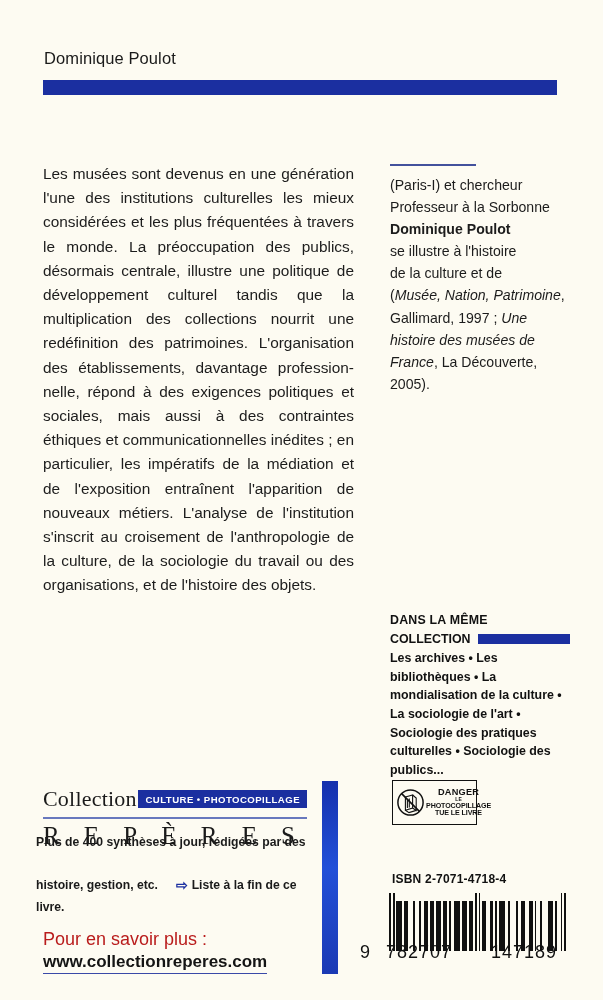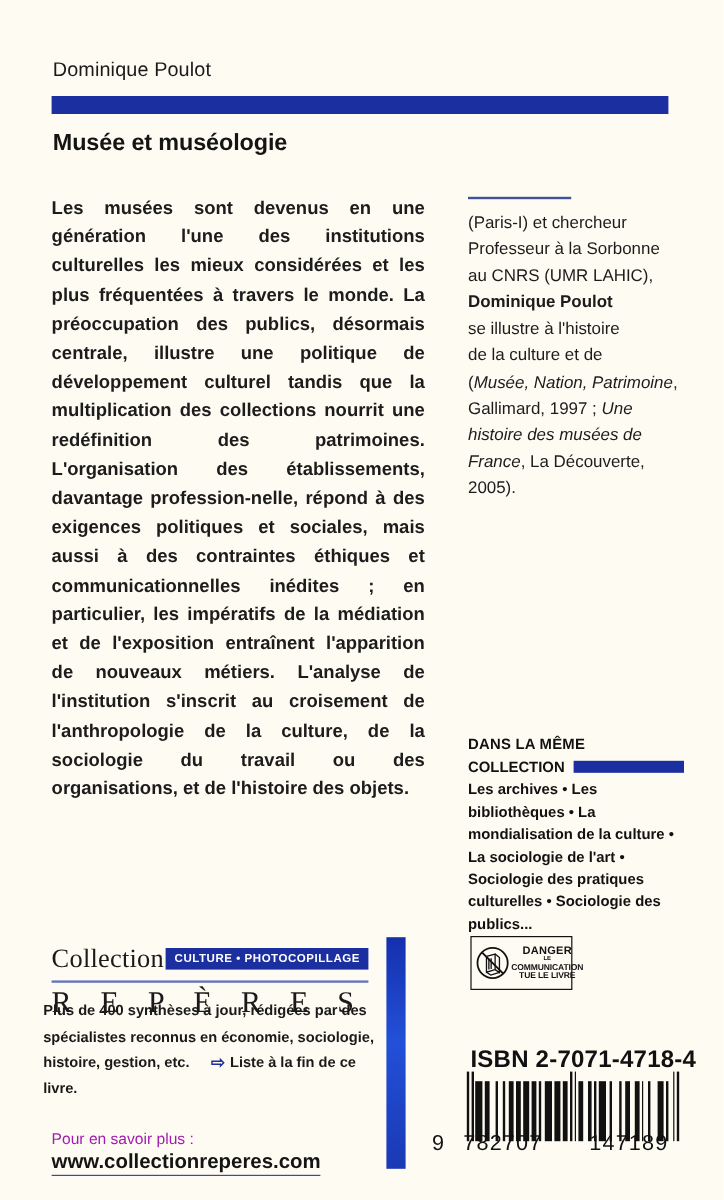--- a/index.html
+++ b/index.html
@@ -52,21 +52,21 @@
     left: 43px;
     top: 162px;
     width: 311px;
     font-size: 15.4px;
     line-height: 24.2px;
     color: #1c1c1c;
     text-align: justify;
     text-justify: inter-word;
     hyphens: manual;
   }
-  .blurb p { margin: 0; font-weight: bold; }
+  .blurb p { margin: 0; }
 
   
   .bio-rule {
     position: absolute;
     left: 390px;
     top: 164px;
     width: 86px;
     height: 2px;
     background: #43519c;
   }
@@ -186,23 +186,22 @@
     padding: 0 4px 0 18px;
   }
 
   .savoir {
     position: absolute;
     left: 43px;
     top: 929px;
     width: 270px;
   }
   .savoir .line1 {
-    font-size: 13px;
-    color: #a21caf;
-    margin-top: 12px;
+    font-size: 18px;
+    color: #b91c1c;
   }
   .savoir .line2 {
     margin-top: 2px;
     font-size: 17px;
     font-weight: bold;
     color: #141414;
     display: inline-block;
     border-bottom: 1.5px solid #3a49a8;
     padding-bottom: 1px;
   }
@@ -237,21 +236,21 @@
   .danger-text .l1 { font-size: 9.2px; font-weight: bold; letter-spacing: 0.2px; }
   .danger-text .l2 { font-size: 5px; font-weight: bold; }
   .danger-text .l3 { font-size: 7.1px; font-weight: bold; letter-spacing: -0.1px; }
   .danger-text .l4 { font-size: 7.1px; font-weight: bold; letter-spacing: -0.1px; }
 
   
   .isbn {
     position: absolute;
     left: 392px;
     top: 872px;
-    font-size: 20px;
+    font-size: 12px;
     font-weight: bold;
     color: #111111;
     letter-spacing: 0.2px;
   }
   .barcode-wrap {
     position: absolute;
     left: 389px;
     top: 893px;
     width: 178px;
   }
@@ -283,31 +282,29 @@
   .ean-digits .g2 { position: absolute; left: 26px; top: 0; }
   .ean-digits .g3 { position: absolute; left: 131px; top: 0; }
 </style>
 </head>
 <body>
 
 <div id="cover">
 
   <div class="author-name">Dominique Poulot</div>
   <div class="top-rule"></div>
-  <div class="book-title">Musée et muséologie</div>
 
   <div class="blurb">
     <p>Les musées sont devenus en une génération l'une des institutions culturelles les mieux considérées et les plus fréquentées à travers le monde. La préoccupation des publics, désormais centrale, illustre une politique de développement culturel tandis que la multiplication des collections nourrit une redéfinition des patrimoines. L'organisation des établissements, davantage profession-nelle, répond à des exigences politiques et sociales, mais aussi à des contraintes éthiques et communicationnelles inédites ; en particulier, les impératifs de la médiation et de l'exposition entraînent l'apparition de nouveaux métiers. L'analyse de l'institution s'inscrit au croisement de l'anthropologie de la culture, de la sociologie du travail ou des organisations, et de l'histoire des objets.</p>
   </div>
 
   <div class="bio-rule"></div>
   <div class="bio">
     <p>(Paris-I) et chercheur</p>
     <p>Professeur à la Sorbonne</p>
-    <p>au CNRS (UMR LAHIC),</p>
     <p><b>Dominique Poulot</b></p>
     <p>se illustre à l'histoire</p>
     <p>de la culture et de</p>
     <p><span>(</span><i>Musée, Nation, Patrimoine</i><span>, Gallimard,</span> <span>1997 ; </span><i>Une histoire des musées de France</i><span>, La Découverte, 2005).</span></p>
   </div>
 
   <div class="same-coll">
     <span class="heading-line">DANS LA MÊME</span>
     <div class="coll-word-row">
       <span>COLLECTION</span>
@@ -330,21 +327,21 @@
       <span>P</span>
       <span>È</span>
       <span>R</span>
       <span>E</span>
       <span>S</span>
     </div>
   </div>
 
   <div class="synthese">
     <span>Plus de 400 synthèses à jour, rédigées par des</span><br>
-    <span>spécialistes reconnus en économie, sociologie,</span><br>
+    <br>
     <span>histoire, gestion, etc.</span><span class="arrow">⇨</span><span>Liste à la fin de ce livre.</span>
   </div>
 
   <div class="savoir">
     <div class="line1">Pour en savoir plus :</div>
     <div class="line2">www.collectionreperes.com</div>
   </div>
 
   <div class="danger">
     <div class="danger-icon">
@@ -356,21 +353,21 @@
           <path d="M9.4 22.2 L13.0 24.6 L20.2 22.4"></path>
           <path d="M11.4 11.0 L11.4 20.0"></path>
           <path d="M13.3 10.5 L13.3 19.6"></path>
         </g>
         <path d="M5.6 5.6 L23.4 23.4" stroke="#111111" stroke-width="1.6"></path>
       </svg>
     </div>
     <div class="danger-text">
       <div class="l1">DANGER</div>
       <div class="l2">LE</div>
-      <div class="l3">COMMUNICATION</div>
+      <div class="l3">PHOTOCOPILLAGE</div>
       <div class="l4">TUE LE LIVRE</div>
     </div>
   </div>
 
   <div class="isbn">ISBN 2-7071-4718-4</div>
   <div class="barcode-wrap">
     <div class="barcode" id="barcode-bars">
         <i class="tall" style="width: 1.87368px; flex: 0 0 auto;"></i>
         <i class="w" style="width: 1.87368px; flex: 0 0 auto;"></i>
         <i class="tall" style="width: 1.87368px; flex: 0 0 auto;"></i>

